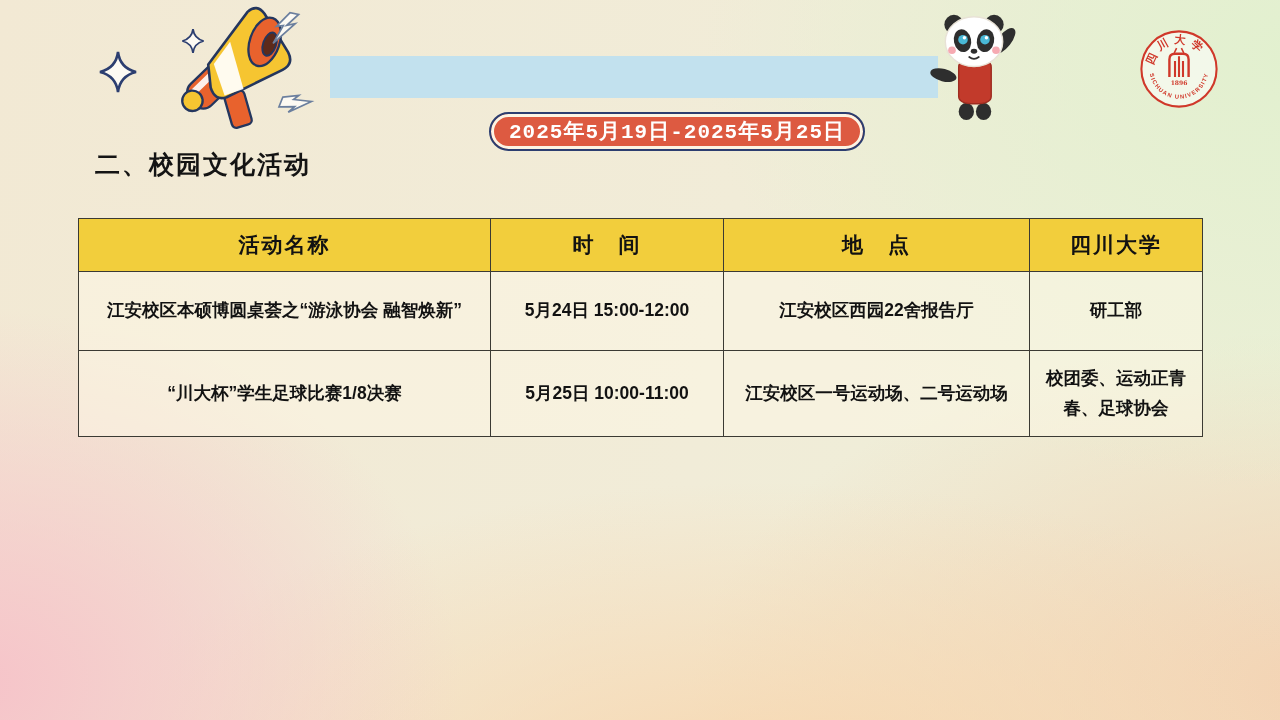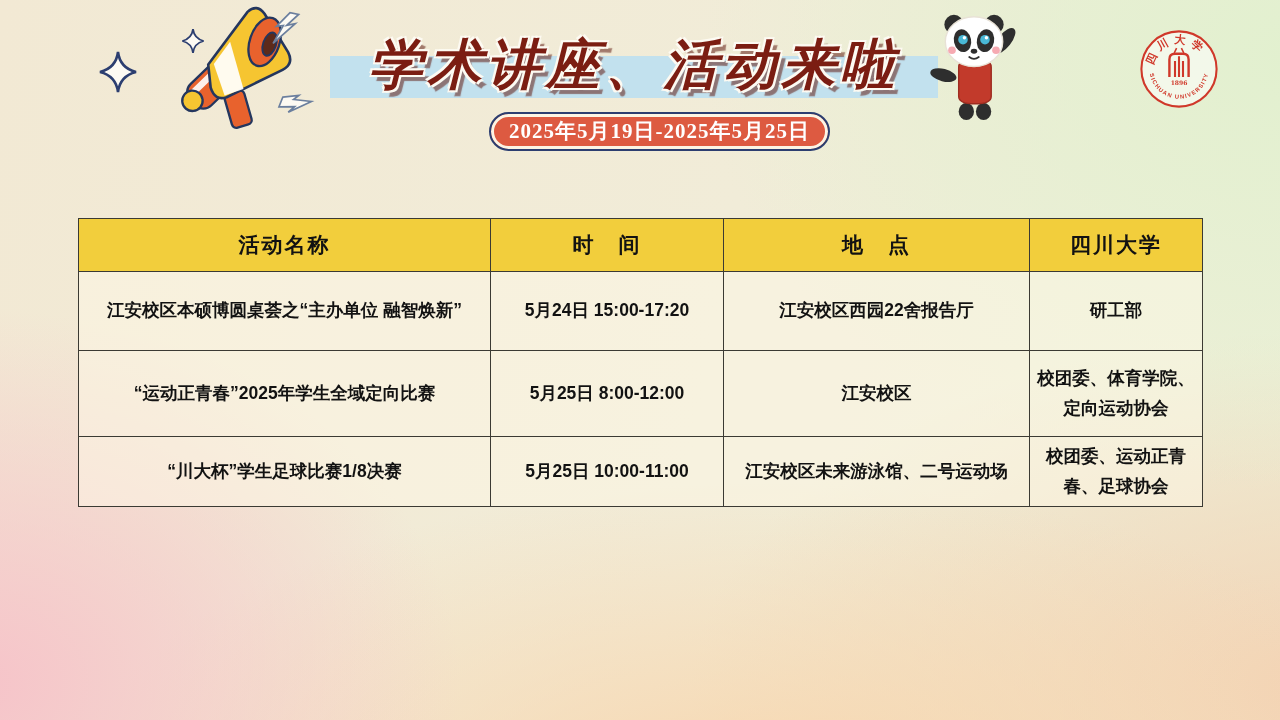--- a/index.html
+++ b/index.html
@@ -48,21 +48,21 @@
     white-space:nowrap;
   }
   .date-pill{
     position:absolute;left:489px;top:112px;
     padding:3px 18px 4px 18px;
     background:#dd5a41;
     border:2px solid #2c3e70;
     box-shadow:inset 0 0 0 3px #fcf4e4;
     border-radius:22px;
     color:#ffffff;
-    font-family:Liberation Serif, serif;
+    font-family:Liberation Mono, monospace;
     font-size:21px;font-weight:600;letter-spacing:1px;
     white-space:nowrap;
   }
   
   .section-heading{
     position:absolute;left:95px;top:148px;margin:0;
     font-size:25px;font-weight:700;color:#141414;letter-spacing:2px;
   }
   
   table.activities{
@@ -118,21 +118,20 @@
   </svg>
 
   <svg class="bolt top" viewBox="0 0 40 40">
     <polygon points="26,2 10,18 18,17 6,38 32,15 22,17 36,4" fill="#fdfaf3" stroke="#6b7f9e" stroke-width="2"></polygon>
   </svg>
   <svg class="bolt bottom" viewBox="0 0 40 40">
     <polygon points="4,14 22,8 17,14 38,12 14,30 20,22 2,26" fill="#fdfaf3" stroke="#6b7f9e" stroke-width="2"></polygon>
   </svg>
 
   <div class="title-banner"></div>
-  <h1 class="page-title">学术讲座、活动来啦</h1>
 
   <div class="date-pill">2025年5月19日-2025年5月25日</div>
 
   <svg class="panda" viewBox="0 0 100 115">
 
     <ellipse cx="82" cy="30" rx="7" ry="16" transform="rotate(38 82 30)" fill="#2e2e2e"></ellipse>
 
     <ellipse cx="18" cy="66" rx="14" ry="6.5" transform="rotate(14 18 66)" fill="#2e2e2e"></ellipse>
 
     <ellipse cx="42" cy="104" rx="8" ry="9" fill="#2e2e2e"></ellipse>
@@ -173,51 +172,46 @@
     <text font-size="7.2" fill="#d0382a" font-weight="bold" font-family="'Liberation Sans',sans-serif" letter-spacing="1.5">
       <textPath href="#arcBottom" startOffset="6">SICHUAN UNIVERSITY</textPath>
     </text>
 
     <path d="M38 60 V38 Q38 31 45 31 H55 Q62 31 62 38 V60" fill="none" stroke="#d0382a" stroke-width="3"></path>
     <path d="M45 60 V40 M50 60 V34 M55 60 V40" fill="none" stroke="#d0382a" stroke-width="2.6"></path>
     <path d="M44 30 Q46 26 47 24 M53 24 Q54 26 56 30" fill="none" stroke="#d0382a" stroke-width="2"></path>
     <text x="50" y="70" text-anchor="middle" font-size="7.5" fill="#d0382a" font-weight="bold" font-family="'DejaVu Serif','Liberation Serif',serif">1896</text>
   </svg>
 
+  <h2 class="section-heading">二、校园文化活动</h2>
 
   <table class="activities">
     <colgroup>
       <col style="width:412px">
         <col style="width:233px">
         <col style="width:306px">
         <col style="width:173px">
     </colgroup>
     <thead>
       <tr>
         <th>活动名称</th>
         <th>时　间</th>
         <th>地　点</th>
         <th>四川大学</th>
       </tr>
     </thead>
     <tbody>
       <tr>
-        <td>江安校区本硕博圆桌荟之“主办单位 融智焕新”</td>
-        <td>5月24日 15:00-17:20</td>
+        <td>江安校区本硕博圆桌荟之“游泳协会 融智焕新”</td>
+        <td>5月24日 15:00-12:00</td>
         <td>江安校区西园22舍报告厅</td>
         <td>研工部</td>
       </tr>
       <tr>
-        <td>“运动正青春”2025年学生全域定向比赛</td>
-        <td>5月25日 8:00-12:00</td>
-        <td>江安校区</td>
-        <td>校团委、体育学院、定向运动协会</td>
-      </tr>
-      <tr>
         <td>“川大杯”学生足球比赛1/8决赛</td>
         <td>5月25日 10:00-11:00</td>
-        <td>江安校区未来游泳馆、二号运动场</td>
+        <td>江安校区一号运动场、二号运动场</td>
         <td>校团委、运动正青春、足球协会</td>
       </tr>
     </tbody>
   </table>
 
 </div>
 
 </body></html>

